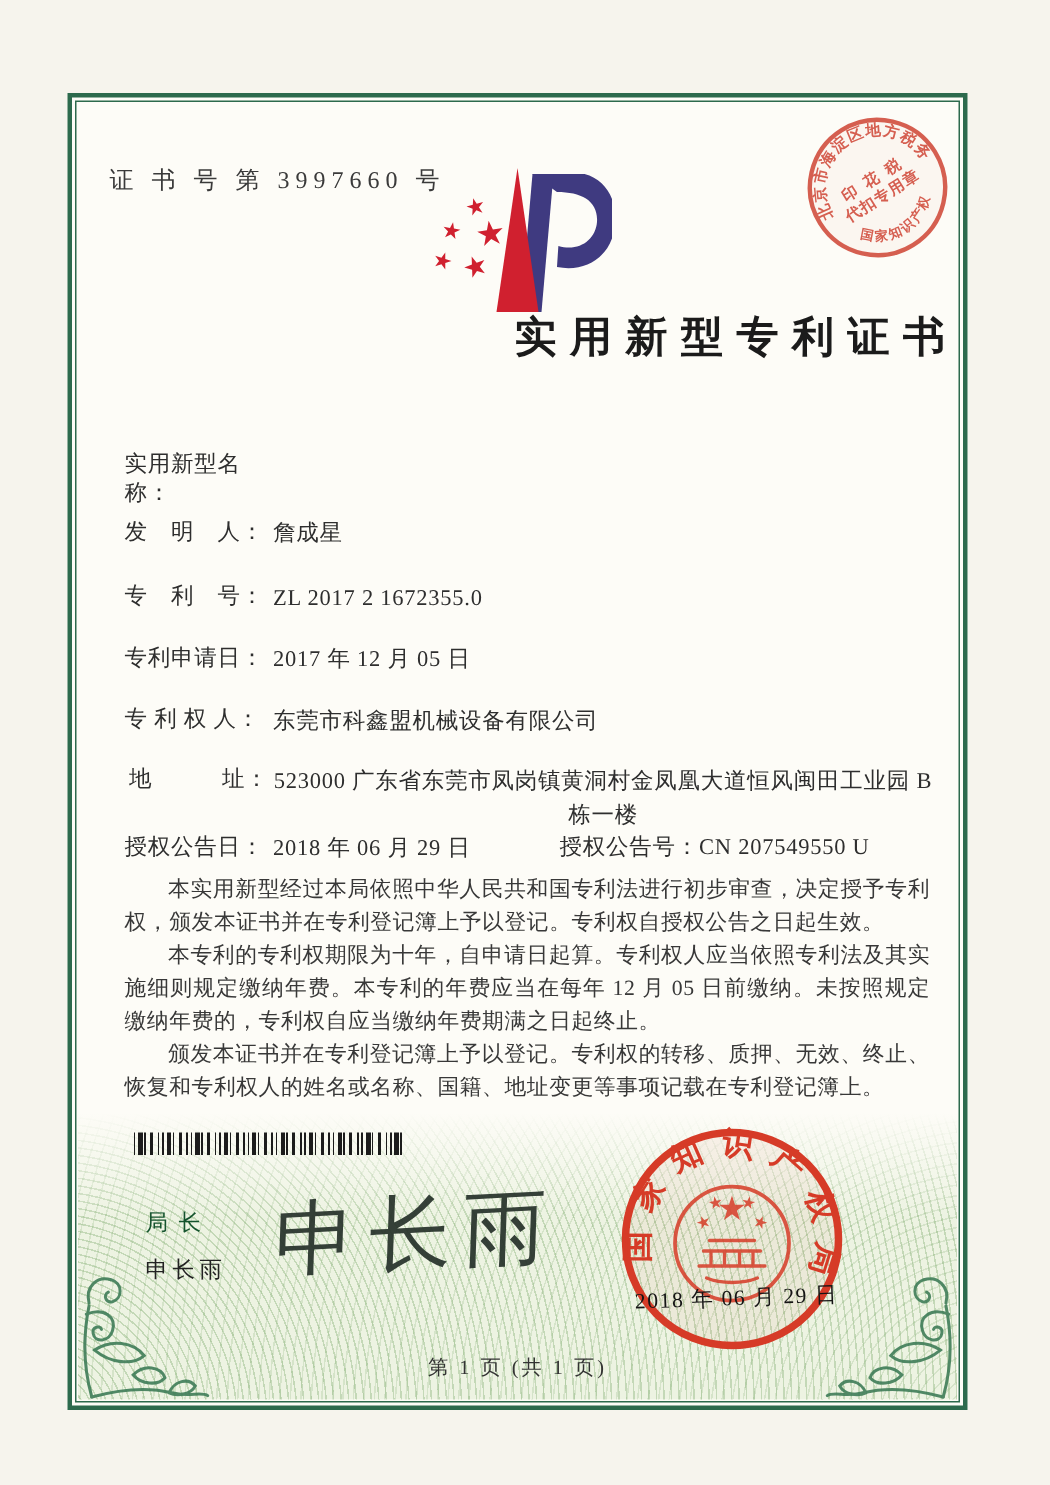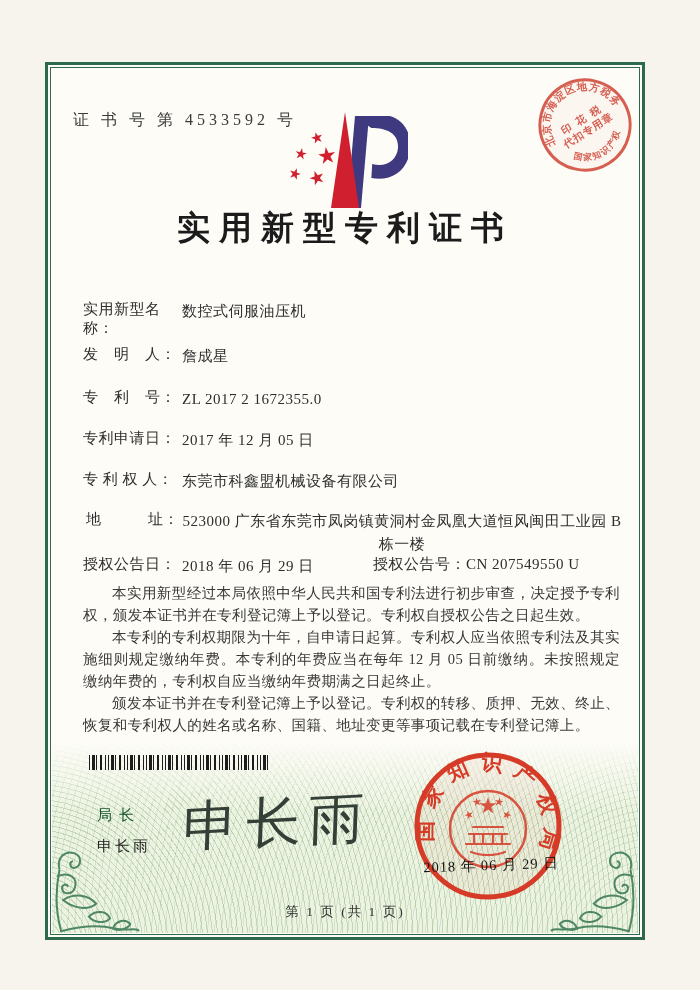--- a/index.html
+++ b/index.html
@@ -27,22 +27,22 @@
       repeating-radial-gradient(circle at -4% 108%, rgba(255,255,255,0) 0 4px, rgba(128,172,112,.38) 4px 5px),
       repeating-radial-gradient(circle at 104% 112%, rgba(255,255,255,0) 0 6px, rgba(128,172,112,.22) 6px 7px);
   }
   .guilloche::before{
     content:"";position:absolute;left:0;top:0;right:0;height:70px;
     background:linear-gradient(to bottom,#fdfcf7 0%,rgba(253,252,247,0) 100%);
   }
   
   .cert-no{left:73px;top:110px;font-size:16px;letter-spacing:4px;color:#3a3a3a;}
   .title{
-    left:51px;top:206px;width:588px;text-align:center;
-    font-size:33px;font-weight:700;letter-spacing:9px;color:#1b1b1b;
+    left:51px;top:206px;width:588px;text-align:right;
+    font-size:28px;font-weight:700;letter-spacing:9px;color:#1b1b1b;
   }
   .field{left:83px;font-size:15px;letter-spacing:.5px;color:#2e2e2e;display:flex;}
   .field .lab{display:inline-block;width:99px;flex:0 0 99px;}
   .field .val{display:inline-block;max-width:440px;line-height:23px;}
   .grant-no{left:373px;top:555px;font-size:15px;letter-spacing:.5px;color:#2e2e2e;}
   .paras{left:83px;top:582px;width:537px;}
   .paras p{
     margin:0;font-size:14.5px;line-height:22px;letter-spacing:.4px;
     text-indent:2em;color:#383838;text-align:justify;
   }
@@ -96,42 +96,41 @@
     <path d="M8 30 C 3 55, 4 75, 10 96"></path>
     <path d="M8 28 C 5 16, 14 8, 24 11 C 33 14, 32 25, 25 27 C 20 28, 18 22, 22 20"></path>
     <path d="M6 36 C 19 31, 28 38, 25 48 C 23 56, 12 57, 11 50 C 10 45, 16 44, 17 47"></path>
     <path d="M12 62 C 24 54, 40 56, 48 66 C 40 73, 24 72, 12 62 Z"></path>
     <path d="M10 96 C 32 90, 52 89, 68 93 C 80 96, 90 92, 94 95"></path>
     <path d="M40 80 C 48 72, 60 74, 63 82 C 58 88, 46 87, 40 80 Z"></path>
     <path d="M66 93 C 70 84, 80 82, 85 88 C 82 94, 72 96, 66 93"></path>
   </g>
 </svg>
 
-<div class="abs cert-no">证 书 号 第 4533592 号</div>
+<div class="abs cert-no">证 书 号 第 3997660 号</div>
 
 <svg class="abs" style="left:283px;top:112px;" width="125" height="100" viewBox="0 0 125 100">
   <g>
     <path d="M78 4 L116 4 C 132 8 140 22 138 38 C 136 58 118 70 96 66 L97 52 C 112 56 124 48 125 36 C 126 22 114 16 96 16 Z" fill="#3f3a80" transform="scale(0.92,1)"></path>
     <path d="M72 4 L86 4 L78 96 L64 96 Z" fill="#3f3a80"></path>
     <polygon points="62,0 76,96 48,96" fill="#d0202f"></polygon>
   </g>
   <g fill="#d0202f">
     <path d="M0,-1 0.224,-0.309 0.951,-0.309 0.363,0.118 0.588,0.809 0,0.382 -0.588,0.809 -0.363,0.118 -0.951,-0.309 -0.224,-0.309 Z" transform="translate(34,26) scale(6) rotate(-15)"></path>
     <path d="M0,-1 0.224,-0.309 0.951,-0.309 0.363,0.118 0.588,0.809 0,0.382 -0.588,0.809 -0.363,0.118 -0.951,-0.309 -0.224,-0.309 Z" transform="translate(18,42) scale(6) rotate(10)"></path>
     <path d="M0,-1 0.224,-0.309 0.951,-0.309 0.363,0.118 0.588,0.809 0,0.382 -0.588,0.809 -0.363,0.118 -0.951,-0.309 -0.224,-0.309 Z" transform="translate(44,44) scale(9) rotate(-8)"></path>
     <path d="M0,-1 0.224,-0.309 0.951,-0.309 0.363,0.118 0.588,0.809 0,0.382 -0.588,0.809 -0.363,0.118 -0.951,-0.309 -0.224,-0.309 Z" transform="translate(12,62) scale(6) rotate(18)"></path>
     <path d="M0,-1 0.224,-0.309 0.951,-0.309 0.363,0.118 0.588,0.809 0,0.382 -0.588,0.809 -0.363,0.118 -0.951,-0.309 -0.224,-0.309 Z" transform="translate(34,66) scale(7.5) rotate(-20)"></path>
   </g>
 </svg>
 
 <div class="abs title">实用新型专利证书</div>
 
 <div class="abs field" style="top:300px;">
   <span class="lab">实用新型名称：</span>
-  <span class="val">数控式伺服油压机</span>
 </div>
 <div class="abs field" style="top:345px;">
   <span class="lab">发　明　人：</span>
   <span class="val">詹成星</span>
 </div>
 <div class="abs field" style="top:388px;">
   <span class="lab">专　利　号：</span>
   <span class="val">ZL 2017 2 1672355.0</span>
 </div>
 <div class="abs field" style="top:429px;">

